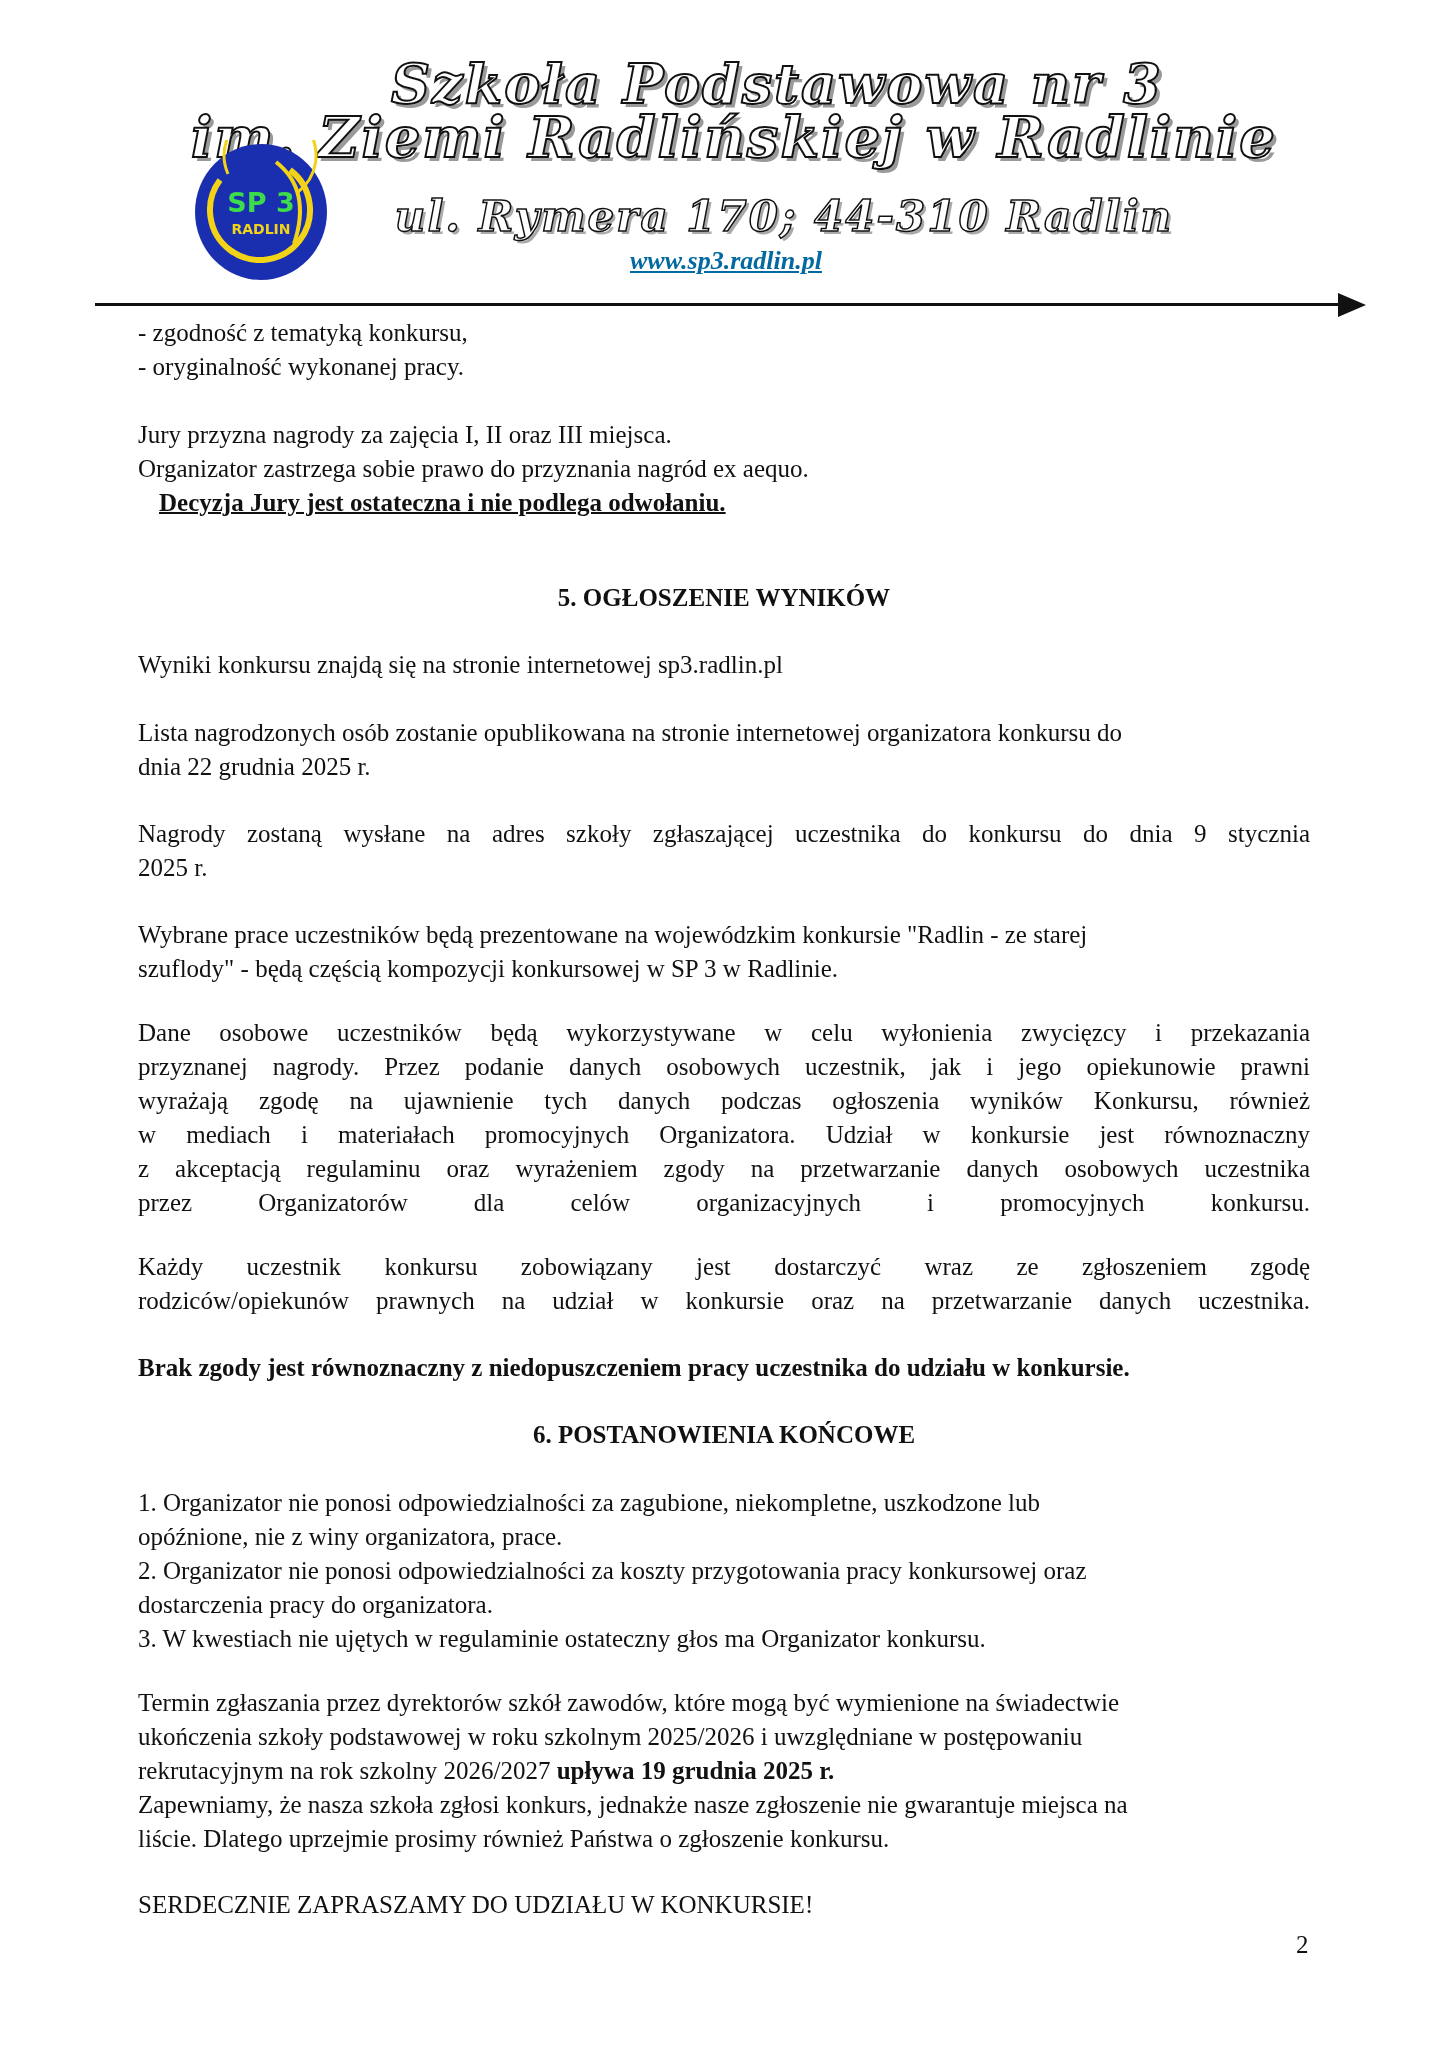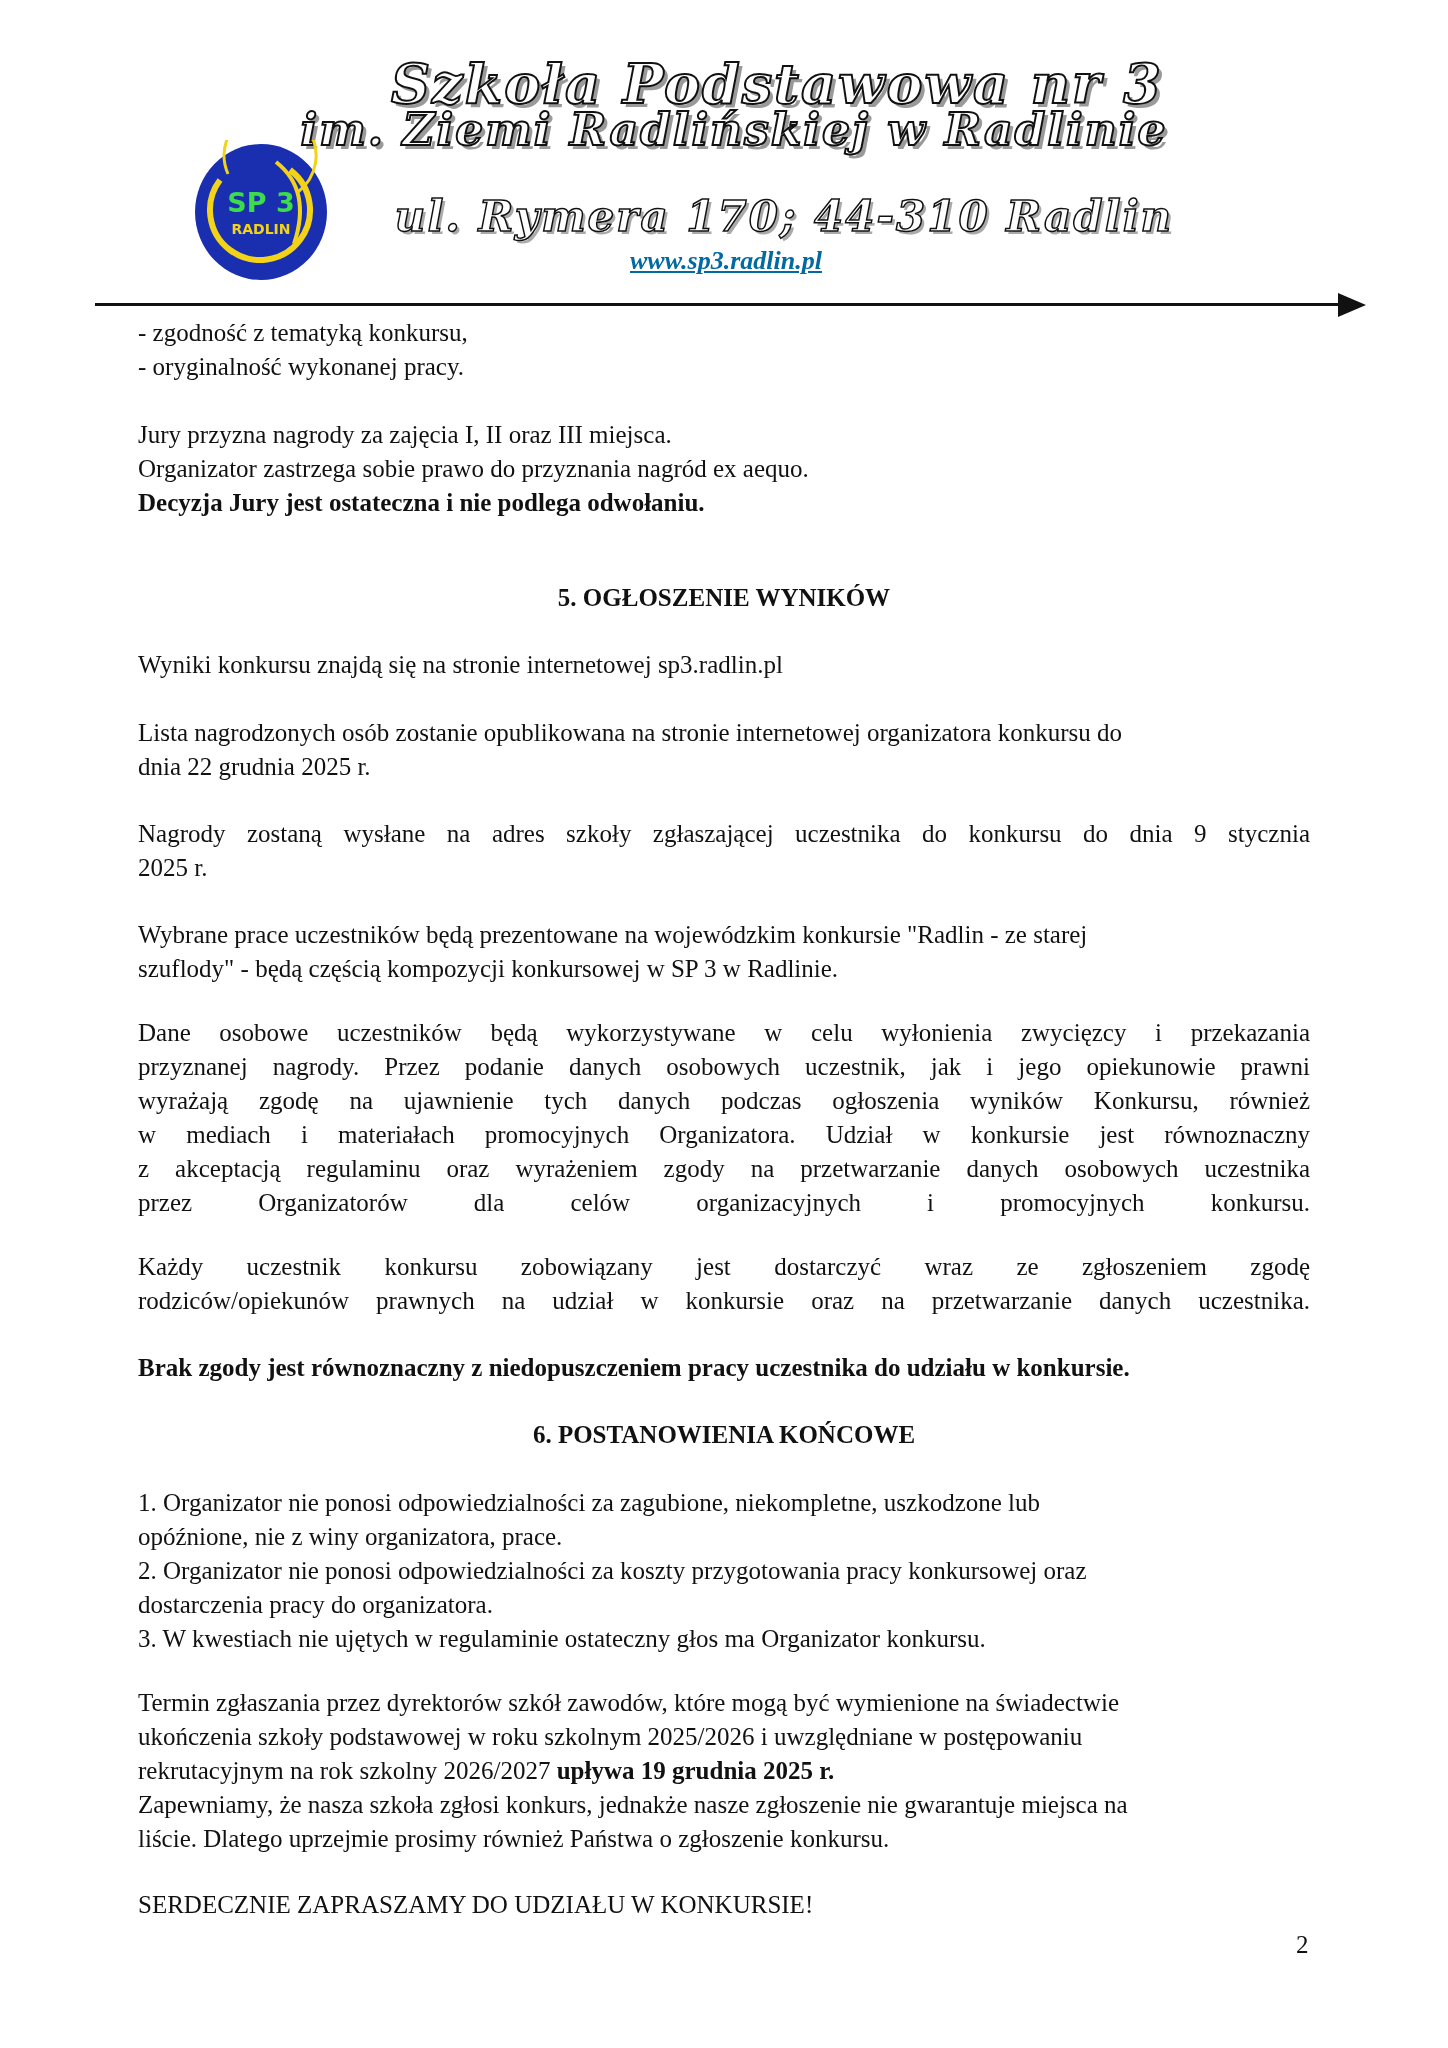--- a/index.html
+++ b/index.html
@@ -8,42 +8,42 @@
 
   
   .hdr-title {
     position:absolute; left:0; width:1448px; text-align:center;
     font-family:"DejaVu Serif","Liberation Serif",serif; font-style:italic; font-weight:bold;
     color:#ffffff; -webkit-text-stroke:2px #111;
     text-shadow:4px 4px 0 #9a9a9a;
     letter-spacing:2px; white-space:nowrap;
   }
   .hdr-l1 { top:52px; font-size:54px; padding-left:90px; box-sizing:border-box;margin-left:8px; }
-  .hdr-l2 { top:104px; font-size:44px; padding-left:20px; box-sizing:border-box; }
+  .hdr-l2 { top:104px; font-size:56px; padding-left:20px; box-sizing:border-box; }
   .hdr-addr { top:192px; font-size:42px; padding-left:120px; box-sizing:border-box; -webkit-text-stroke:1.5px #111; text-shadow:3px 3px 0 #aaa; }
   .hdr-url {
     position:absolute; top:246px; left:630px;
     font-family:"Liberation Serif",serif; font-style:italic; font-weight:bold;
     font-size:26px; color:#0369a1; text-decoration:underline; white-space:nowrap;text-align:center;
   }
 
   .logo { position:absolute; left:190px; top:140px; width:142px; height:142px; }
   .logo svg { width:142px; height:142px; display:block; }
 
   .rule { position:absolute; left:95px; top:303px; width:1262px; height:3px; background:#111; }
   .rule-arrow { position:absolute; left:1338px; top:293px; width:0; height:0;
     border-top:12px solid transparent; border-bottom:12px solid transparent;
     border-left:28px solid #111; }
 
   
   .blk { position:absolute; left:138px; width:1172px; font-size:25px; line-height:34px; }
   .line { display:block; white-space:nowrap; height:34px; }
   .just { text-align:justify; text-align-last:justify; white-space:normal; }
   .b { font-weight:bold; }
-  .u { text-decoration-thickness:2px; }
+  .u { text-decoration:underline; text-decoration-thickness:2px;margin-left:21px; }
   .h { font-weight:bold; font-size:25px;text-align:center; }
   .center { }
   .pageno { position:absolute; left:1296px; top:1928px; font-size:25px; line-height:34px; }
 </style>
 </head>
 <body>
 
 <div>
   <div class="hdr-title hdr-l1">Szkoła Podstawowa nr 3</div>
   <div class="hdr-title hdr-l2">im. Ziemi Radlińskiej w Radlinie</div>

